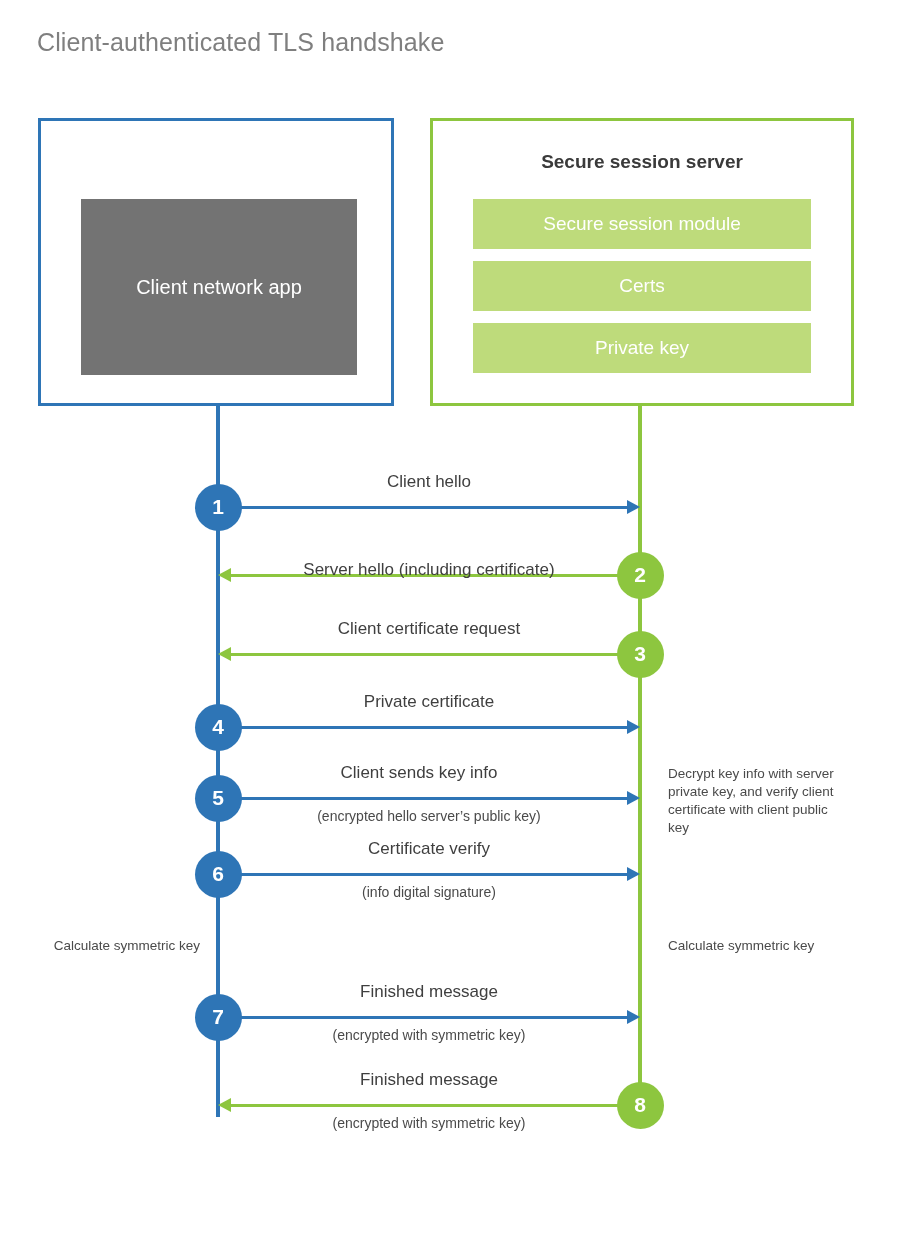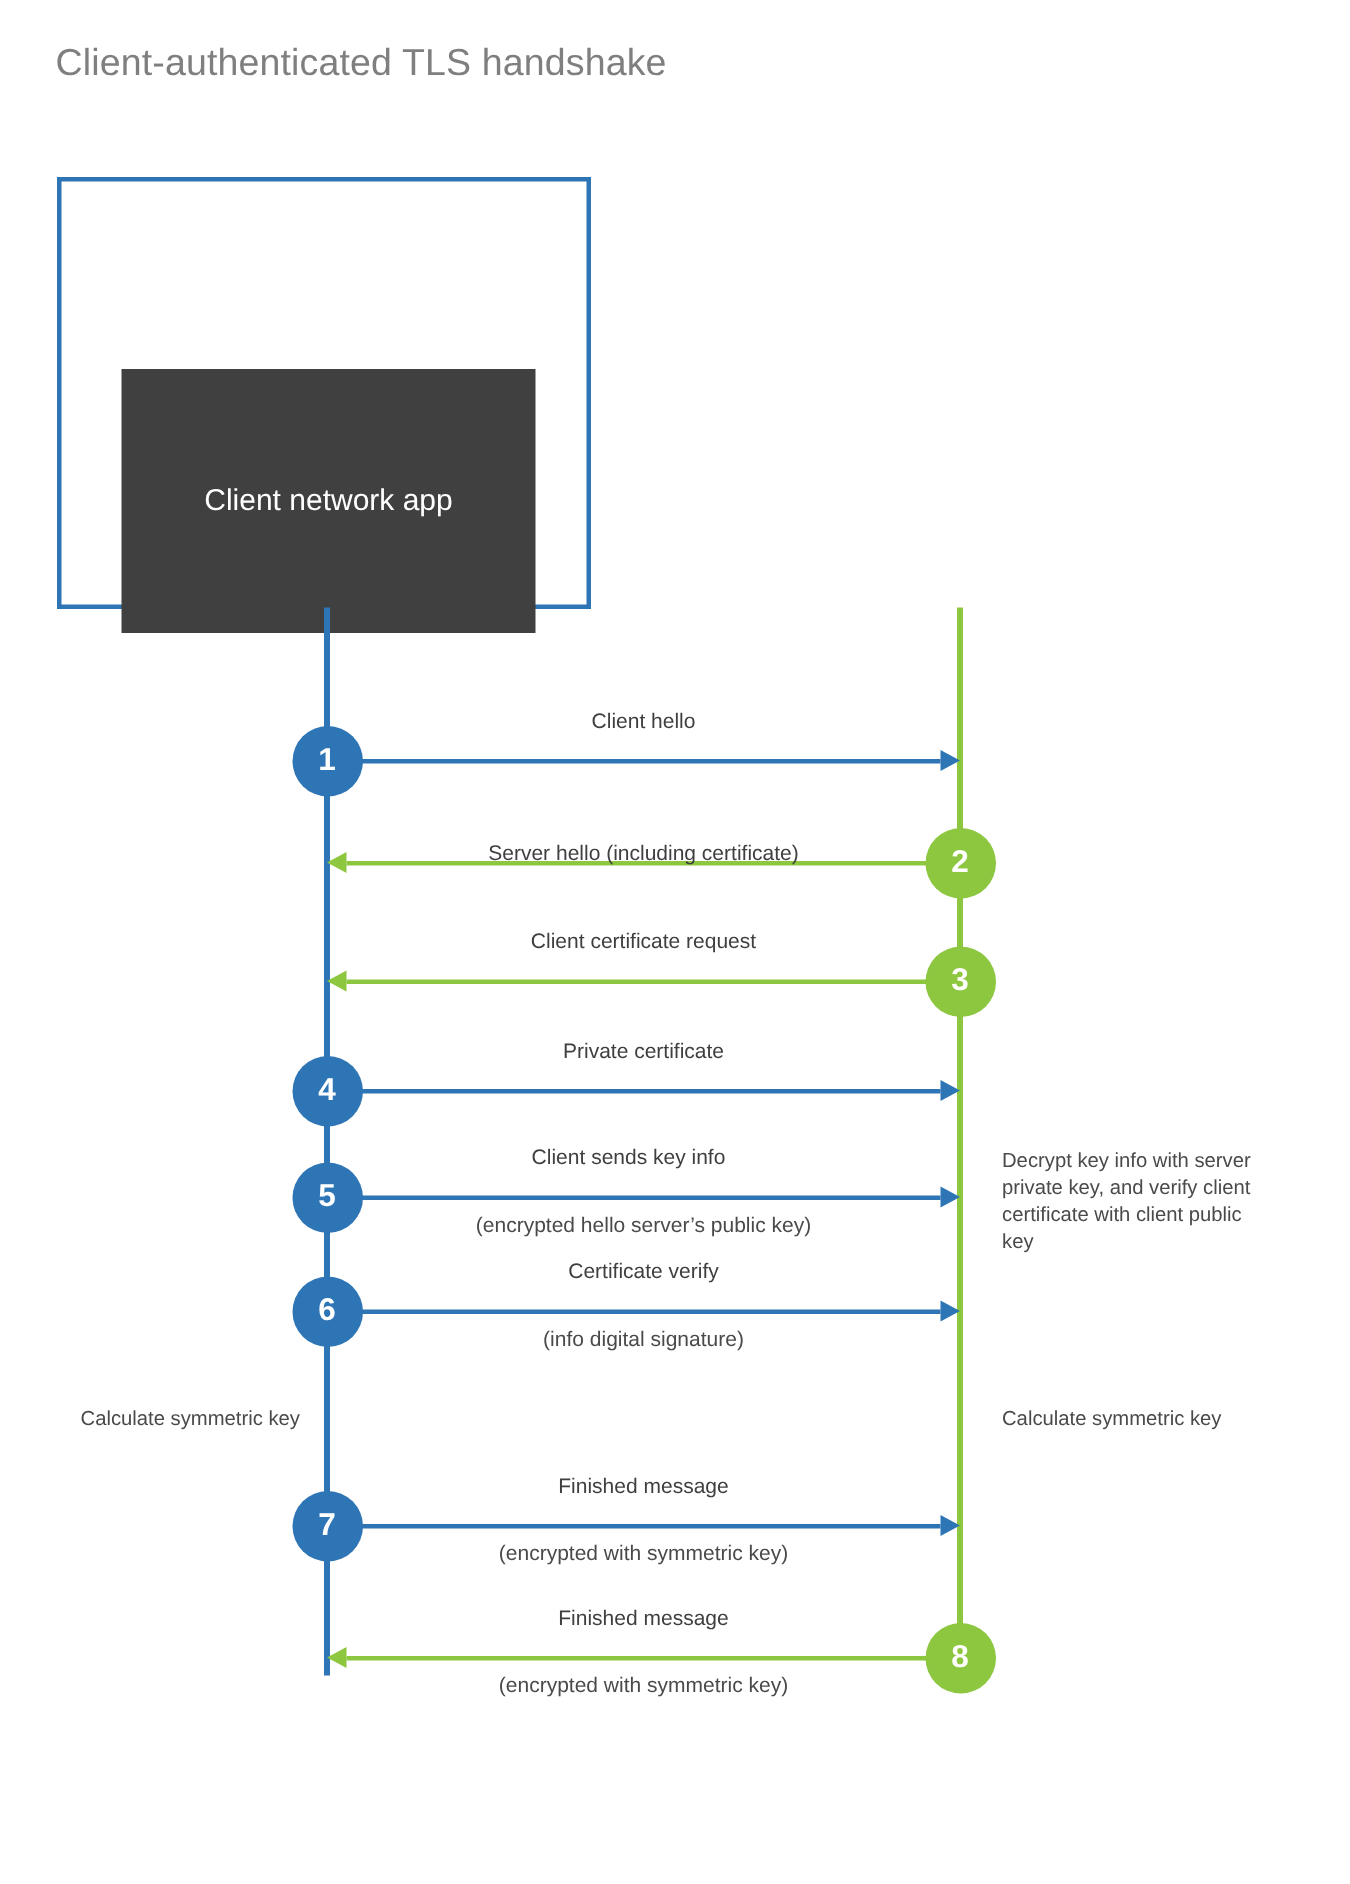--- a/index.html
+++ b/index.html
@@ -70,24 +70,23 @@
     justify-content: center;
     text-align: center;
     color: #ffffff;
     font-weight: 400;
   }
   .inner-block.client-app {
     left: 40px;
     top: 78px;
     width: 276px;
     height: 176px;
-    background: #404040;
+    background: #737373;
     font-size: 20px;
     line-height: 28px;
-    margin-top: 47px;
   }
   .inner-block.server-part {
     left: 40px;
     width: 338px;
     height: 50px;
     background: #BEDB7B;
     font-size: 19px;
   }
   .server-part.p0 { top: 78px; }
   .server-part.p1 { top: 140px; }
@@ -132,21 +131,21 @@
     top: -7px;
     border-top: 7px solid transparent;
     border-bottom: 7px solid transparent;
   }
   .arrow-head.right.blue { border-left: 13px solid #2E75B6; }
   .arrow-head.left.green { border-right: 13px solid #8DC63F; }
 
   .msg-label {
     position: absolute;
     text-align: center;
-    font-size: 14px;
+    font-size: 17px;
     color: #3f3f3f;
     white-space: nowrap;
     transform: translateX(-50%);
   }
   .msg-label.main { top: -35px; }
   .msg-label.sub {
     top: 10px;
     font-size: 14px;
     color: #4a4a4a;
   }
@@ -181,20 +180,26 @@
 <body>
 
 <div id="stage">
 
   <div class="diagram-title">Client-authenticated TLS handshake</div>
 
   <div class="party-box client">
     <div class="inner-block client-app">Client network app</div>
   </div>
 
+  <div class="party-box server">
+    <div class="party-title">Secure session server</div>
+    <div class="inner-block server-part p0">Secure session module</div>
+    <div class="inner-block server-part p1">Certs</div>
+    <div class="inner-block server-part p2">Private key</div>
+  </div>
 
   <div class="lifeline client-life"></div>
   <div class="lifeline server-life"></div>
 
   <div id="messages">
       <div class="msg" style="top: 507px;">
         <div class="arrow-line blue" style="left: 218px; width: 409px;"></div>
         <div class="arrow-head right blue" style="left: 627px;"></div>
         <div class="msg-label main" style="left: 429px;">Client hello</div>
         <div class="step-circle blue" style="left: 194.5px; top: -23.5px; background: rgb(46, 117, 182);">1</div>

